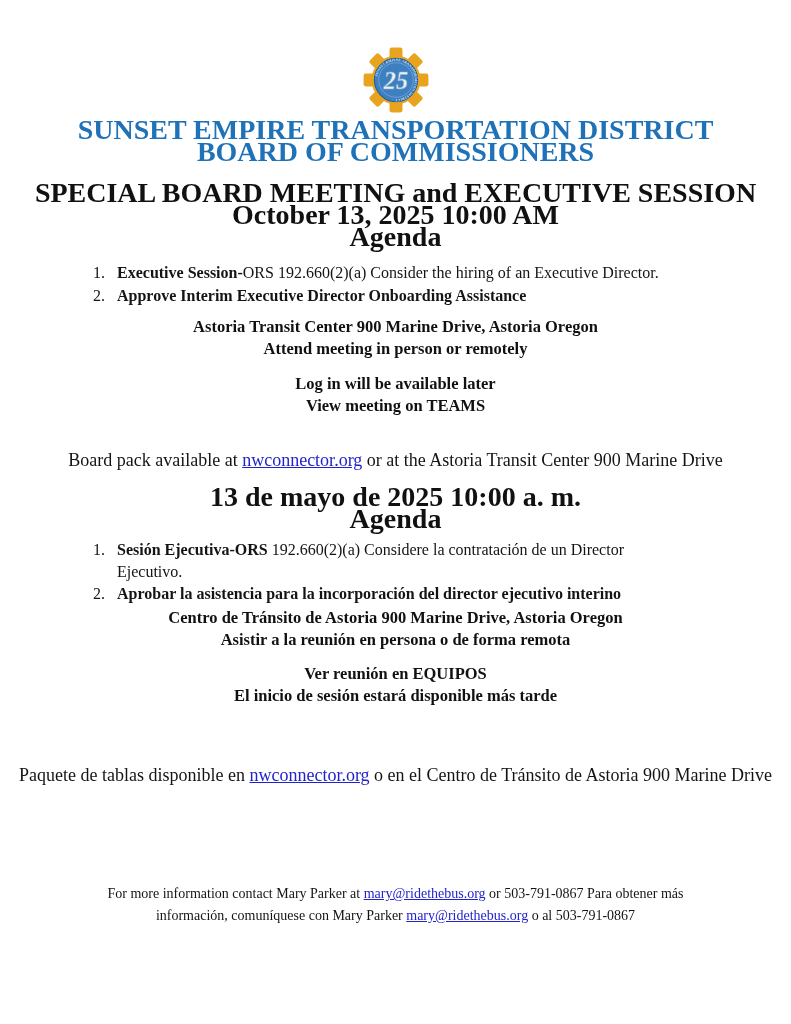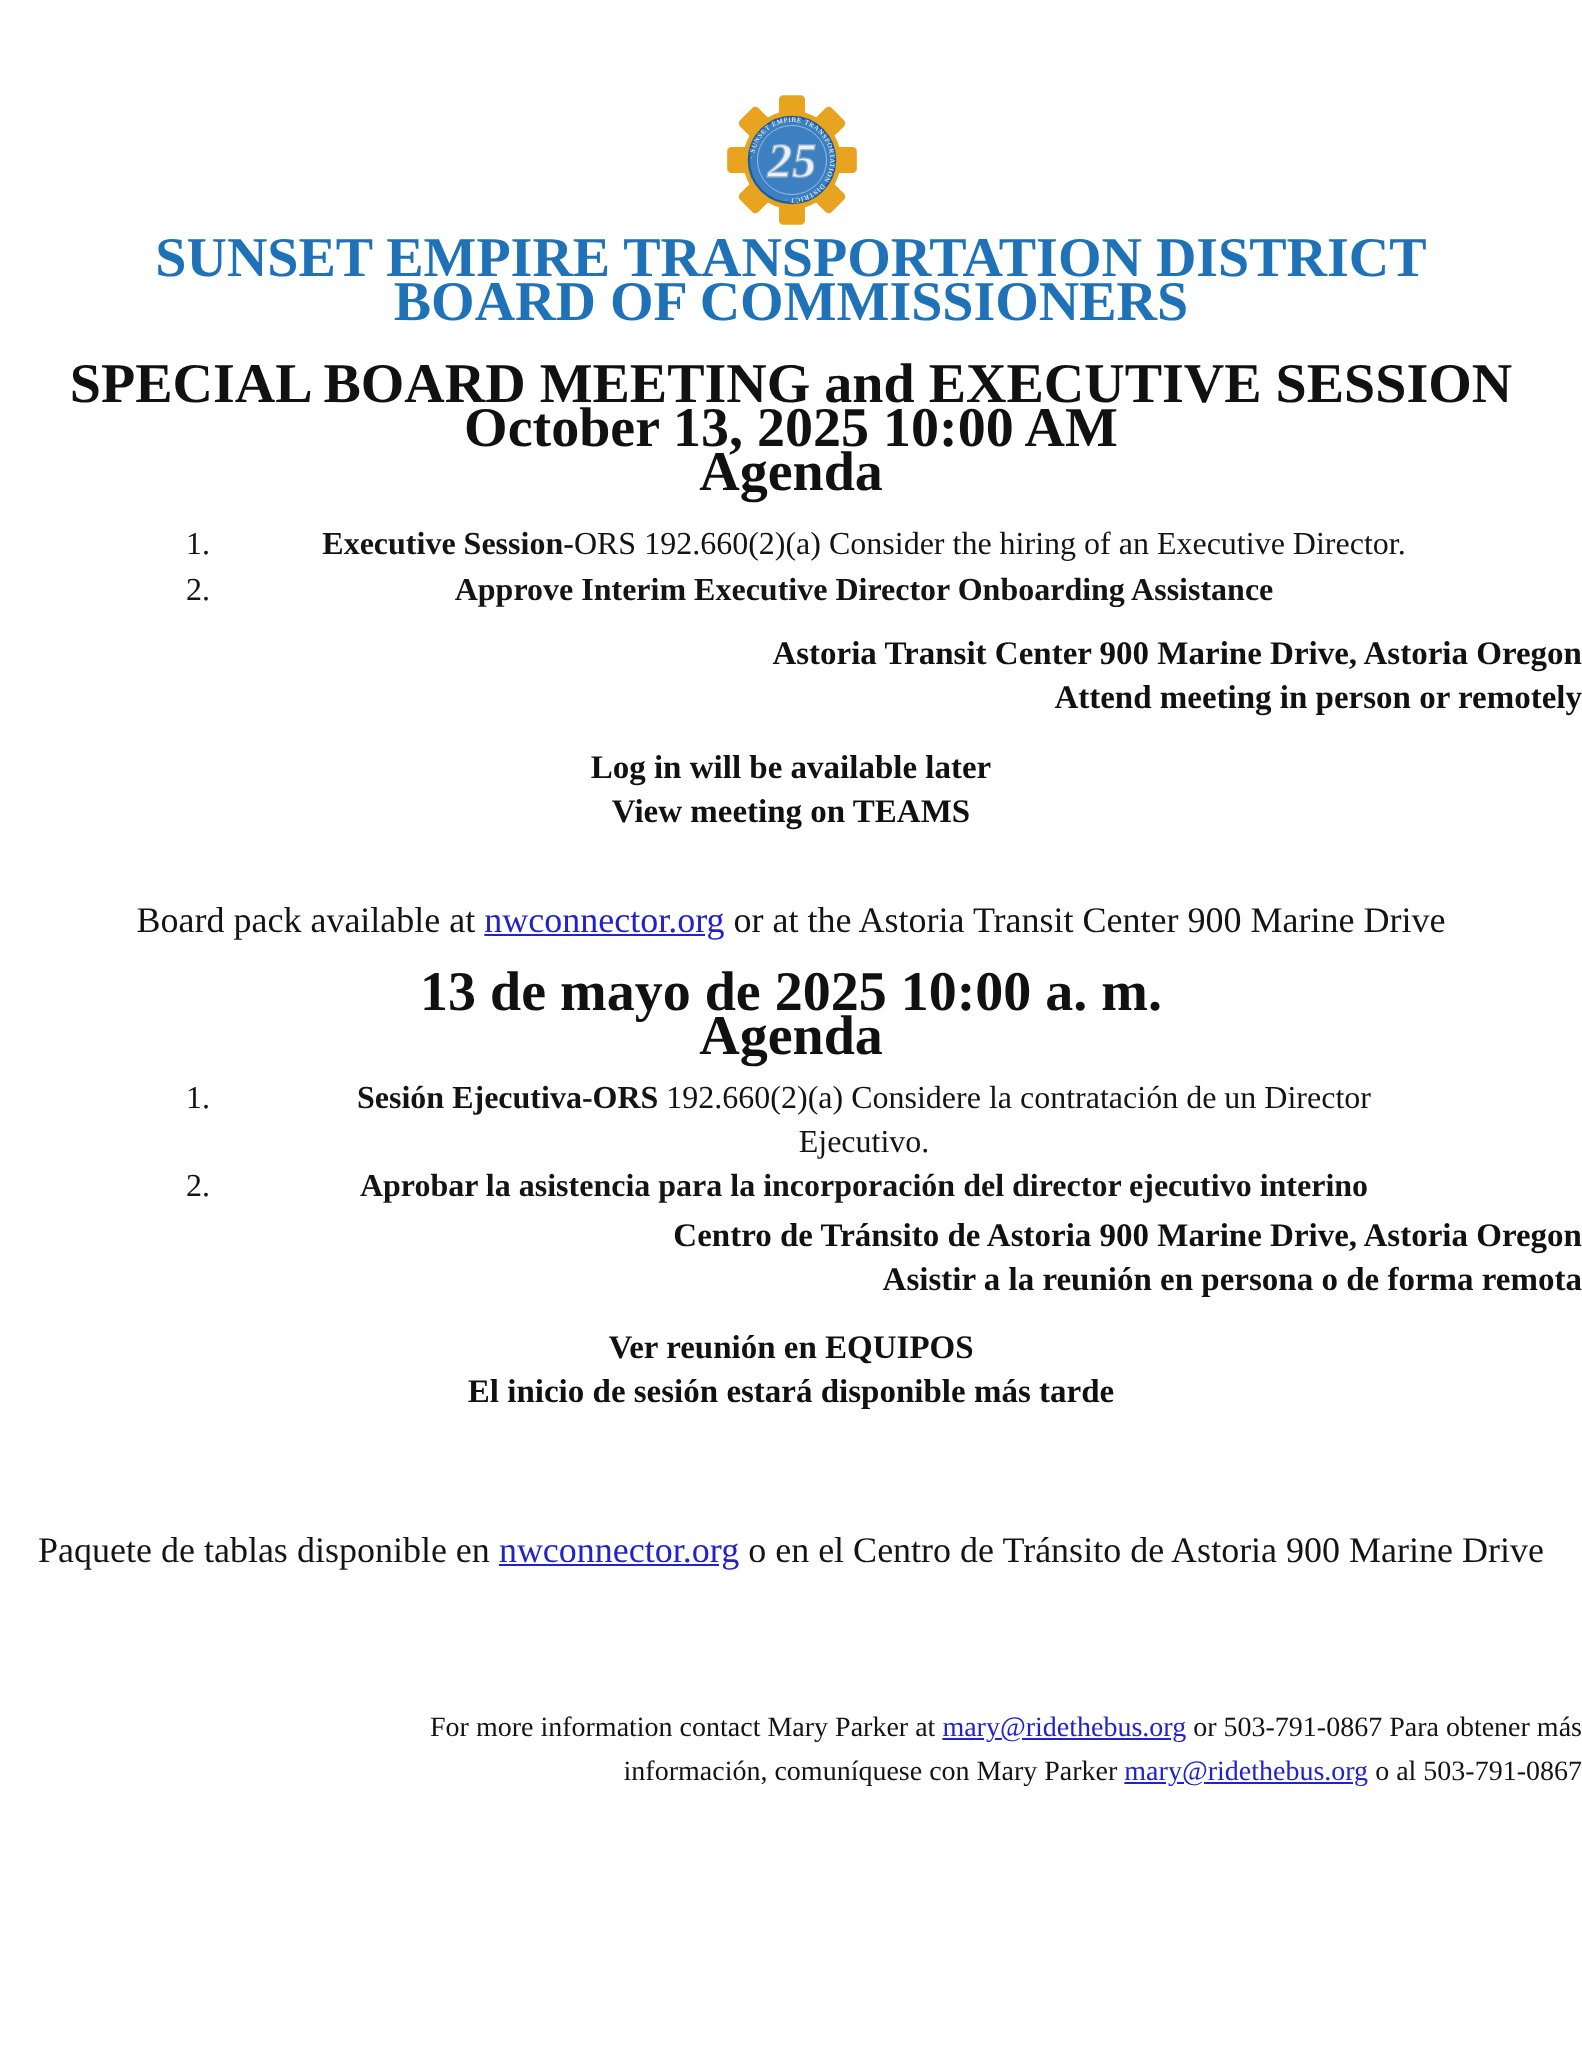--- a/index.html
+++ b/index.html
@@ -36,45 +36,45 @@
     margin-top: 13px;
     font-size: 16px;
     line-height: 23px;
   }
   .agenda-item { display: flex; }
   .agenda-num {
     margin-left: 93px;
     width: 24px;
     flex: 0 0 24px;
   }
-  .agenda-text { flex: 1 1 auto; padding-right: 44px; text-align: center; }
+  .agenda-text { flex: 1 1 auto; padding-right: 44px; }
   .es .agenda-list { line-height: 22px; }
   .center-bold {
     text-align: center;
     font-weight: bold;
     font-size: 16.5px;
     line-height: 22px;
     color: #111;
   }
-  .loc-block { margin-top: 9px; text-align: right; }
+  .loc-block { margin-top: 9px; }
   .teams-block { margin-top: 13px; }
   .es .loc-block { margin-top: 2px; }
   .es .teams-block { margin-top: 12px; }
   .board-pack {
     margin-top: 32px;
     text-align: center;
     font-size: 18px;
     line-height: 22px;
   }
   .es-heading-gap { margin-top: 15px; }
   .es-list-gap { margin-top: 9px; }
   .paquete { margin-top: 57px; }
   .footer {
-    margin-top: 68px;
-    text-align: right;
+    margin-top: 97px;
+    text-align: center;
     font-size: 14px;
     line-height: 22px;
   }
   a.link { color: #2222CC; text-decoration: underline; cursor: pointer; }
   b, strong { font-weight: bold; }
 </style>
 </head>
 <body>
 
 <div class="page">

